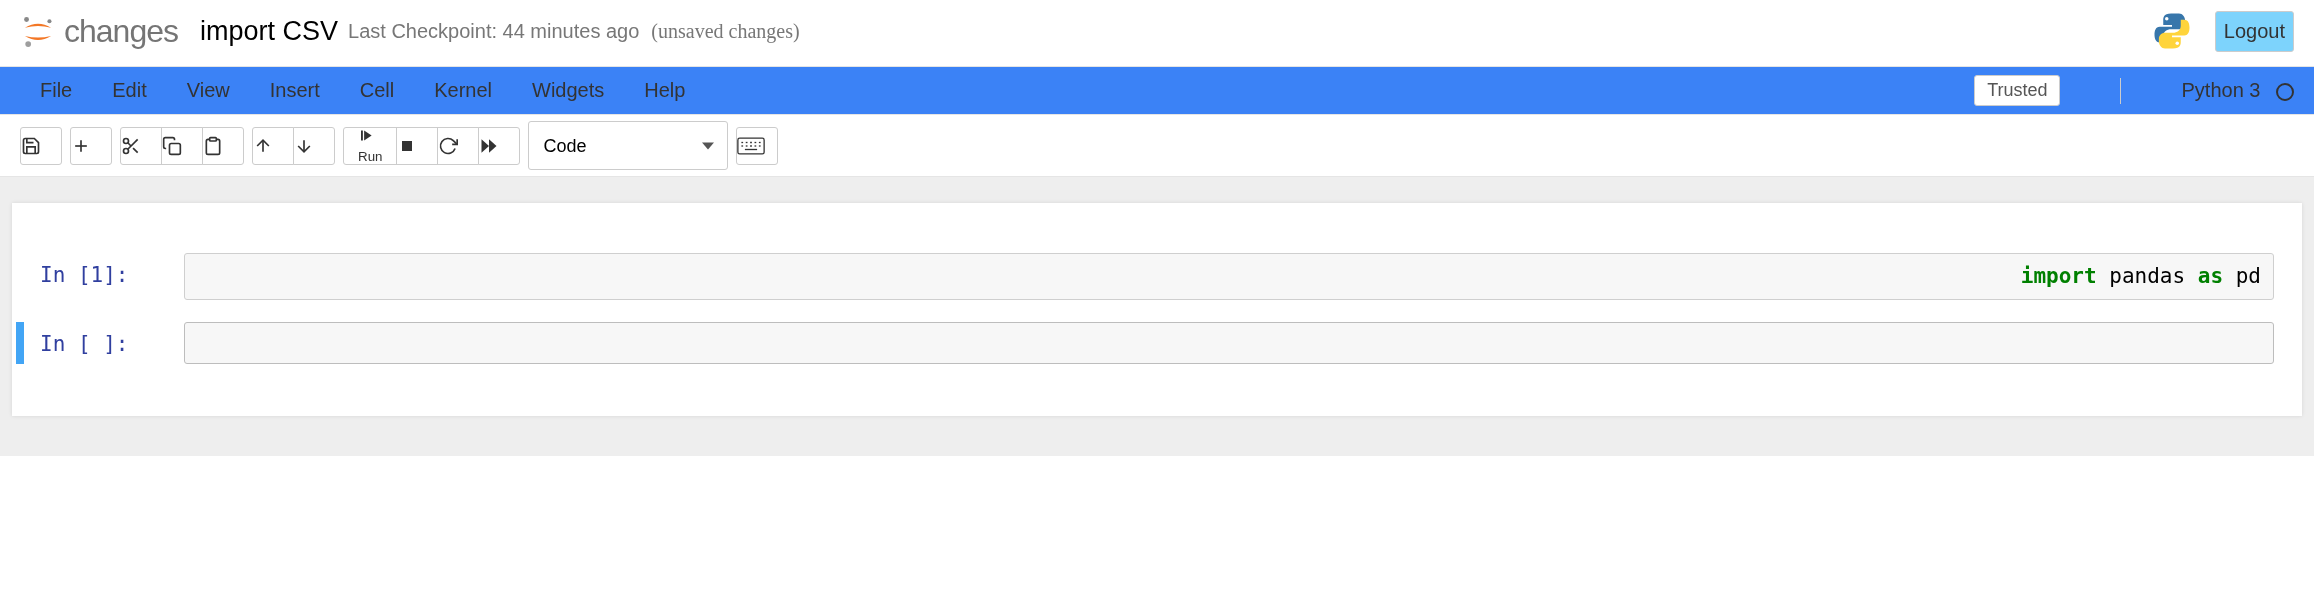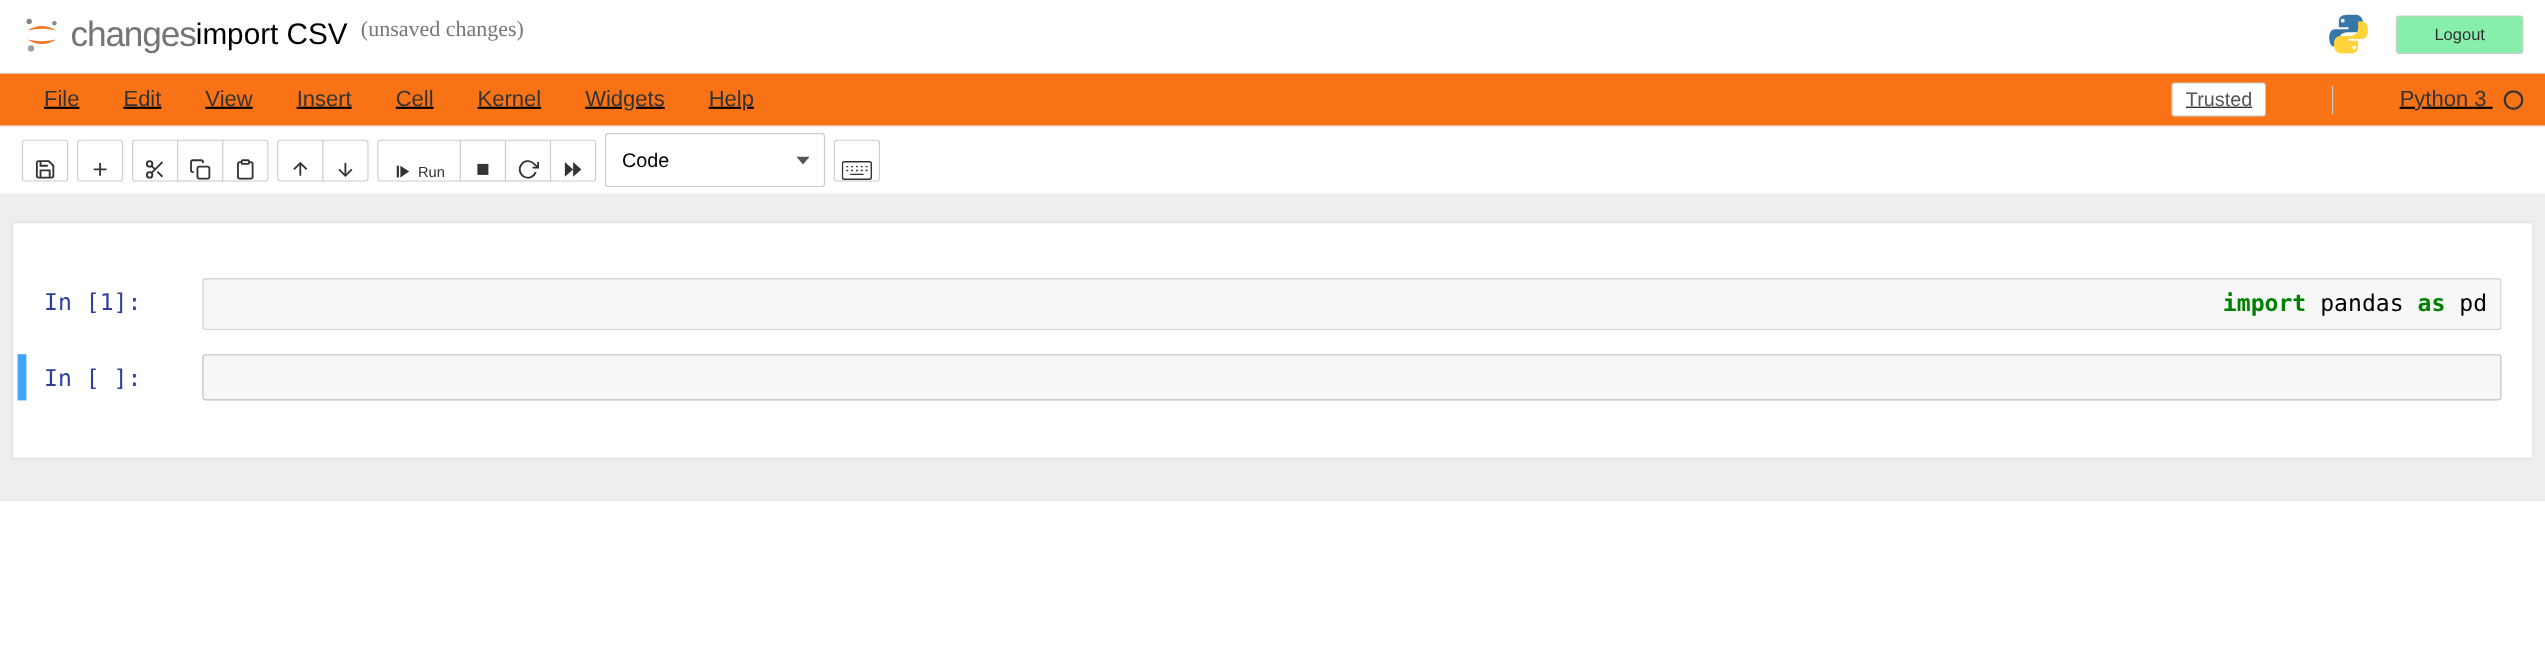--- a/index.html
+++ b/index.html
@@ -14,38 +14,37 @@
   .header {
     display: flex;
     align-items: center;
     padding: 10px 20px 14px 20px;
     border-bottom: 1px solid #e5e5e5;
     background: #fff;
   }
   .logo { display: flex; align-items: center; gap: 8px; }
   .logo-mark { width: 36px; height: 36px; position: relative; }
   .logo-text { font-size: 32px; color: #757575; letter-spacing: -1px; font-weight: 400; }
-  .title-area { display: flex; align-items: flex-start; gap: 10px; }
+  .title-area { display: flex; align-items: center; margin-left: 22px; gap: 10px; }
   .nb-name { font-size: 27px; color: #000; }
   .checkpoint { font-size: 20px; color: #777; }
   .unsaved { font-size: 20px; color: #777; margin-left: 2px; font-family: Liberation Serif, serif; }
   .header-right { margin-left: auto; display: flex; align-items: center; gap: 22px; }
   .py-logo { width: 42px; height: 42px; }
   .logout-btn {
-    border: 1px solid #ccc; background: #86efac; padding: 8px 34px;
-    font-size: 15px; border-radius: 3px; cursor: pointer; color: #333;
+    border: 1px solid #ccc; background: #7dd3fc; padding: 8px 8px;
+    font-size: 20px; border-radius: 3px; cursor: pointer; color: #333;
   }
   
   .menubar {
     display: flex; align-items: center;
-    background: #f97316;
+    background: #3b82f6;
     border-bottom: 1px solid #e5e5e5;
     padding: 0 20px;
     height: 48px;
-    text-decoration: underline;
   }
   .menu-item {
     padding: 10px 20px; font-size: 20px; color: #333; cursor: pointer;
   }
   .menubar-right { margin-left: auto; display: flex; align-items: center; gap: 20px; }
   .trusted {
     border: 1px solid #ccc; background: #fff; padding: 4px 12px;
     font-size: 18px; color: #555; border-radius: 3px;
   }
   .divider-v { width: 1px; height: 26px; background: #ccc; margin: 0 40px 0 40px; }
@@ -57,22 +56,22 @@
   
   .toolbar {
     display: flex; align-items: center; gap: 8px;
     padding: 6px 20px;
     border-bottom: 1px solid #e5e5e5;
     background: #fff;
   }
   .btn {
     border: 1px solid #ccc; background: #fff;
     min-width: 42px; height: 38px;
-    display: inline-flex; align-items: flex-end; justify-content: center;
-    border-radius: 3px; cursor: pointer; color: #333;
+    display: inline-flex; align-items: flex-start; justify-content: center;
+    border-radius: 3px; cursor: pointer; color: #333; flex-direction: column;
   }
   .btn-group { display: flex; }
   .btn-group .btn { border-radius: 0; margin-left: -1px; }
   .btn-group .btn:first-child { border-radius: 3px 0 0 3px; margin-left: 0; }
   .btn-group .btn:last-child { border-radius: 0 3px 3px 0; }
   .run-btn { padding: 0 14px; gap: 6px; }
   .cell-type-select {
     border: 1px solid #ccc; background: #fff; height: 49px;
     font-size: 18px; padding: 0 36px 0 14px; border-radius: 3px;
     appearance: none; position: relative; min-width: 200px; cursor: pointer;
@@ -126,20 +125,21 @@
         <path d="M6 18 Q22 8 38 18 Q22 14 6 18 Z" fill="#F37726"></path>
         <path d="M6 28 Q22 38 38 28 Q22 32 6 28 Z" fill="#F37726"></path>
         <circle cx="36" cy="10" r="2.5" fill="#888"></circle>
         <circle cx="10" cy="38" r="3.5" fill="#9E9E9E"></circle>
       </svg>
     </div>
     <span class="logo-text">changes</span>
   </div>
   <div class="title-area">
     <span class="nb-name">import CSV</span>
+    <span class="checkpoint">Last Checkpoint: 44 minutes ago</span>
     <span class="unsaved">(unsaved changes)</span>
   </div>
   <div class="header-right">
     <div class="py-logo">
       <svg viewBox="0 0 48 48" width="42" height="42">
         <path d="M23 4 C14 4 14 9 14 12 L14 17 L24 17 L24 19 L10 19 C5 19 4 24 4 28 C4 32 5 37 10 37 L14 37 L14 30 C14 25 18 22 23 22 L32 22 C36 22 39 19 39 15 L39 12 C39 8 36 4 32 4 Z" fill="#3776AB"></path>
         <circle cx="18" cy="10" r="2" fill="#fff"></circle>
         <path d="M25 44 C34 44 34 39 34 36 L34 31 L24 31 L24 29 L38 29 C43 29 44 24 44 20 C44 16 43 11 38 11 L34 11 L34 18 C34 23 30 26 25 26 L16 26 C12 26 9 29 9 33 L9 36 C9 40 12 44 16 44 Z" fill="#FFD43B"></path>
         <circle cx="30" cy="38" r="2" fill="#fff"></circle>
       </svg>

